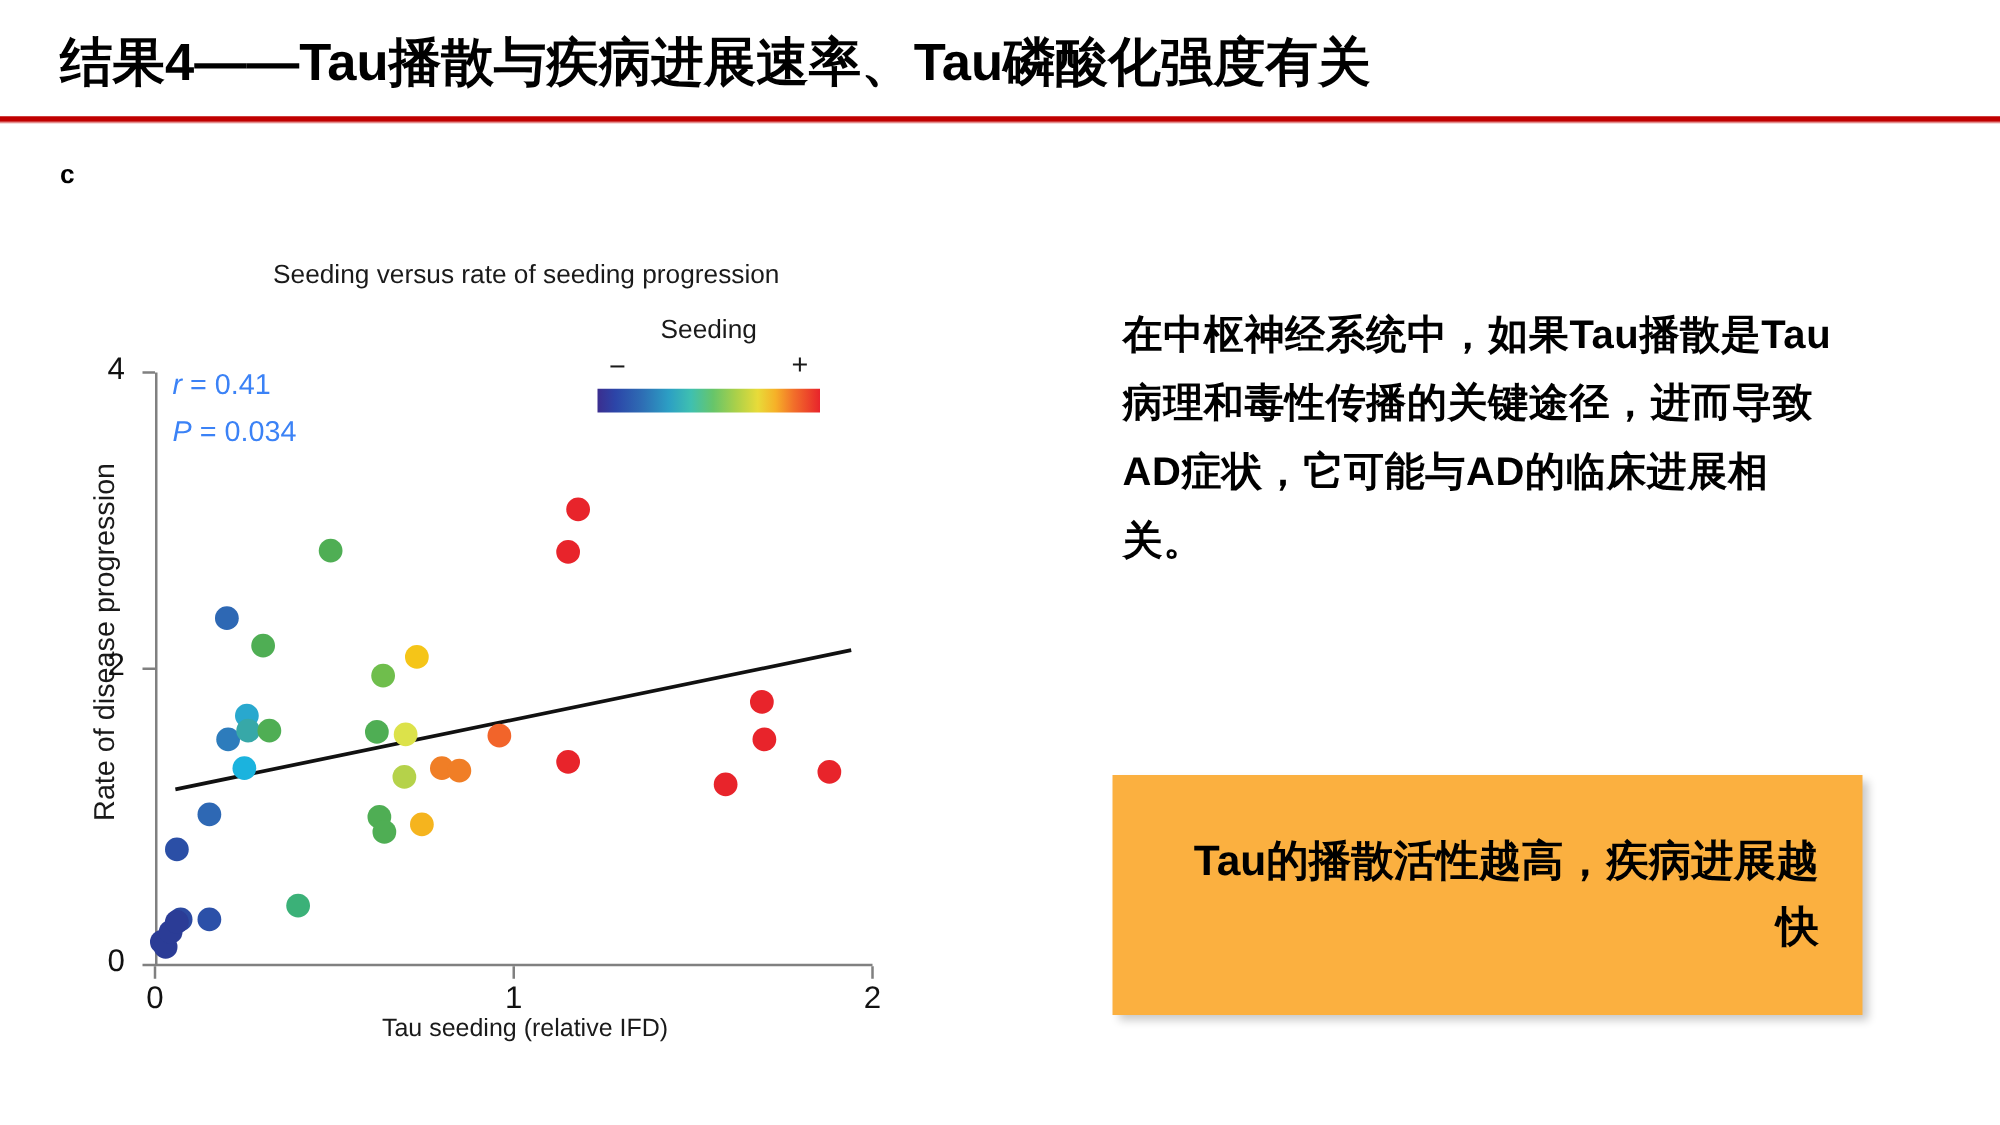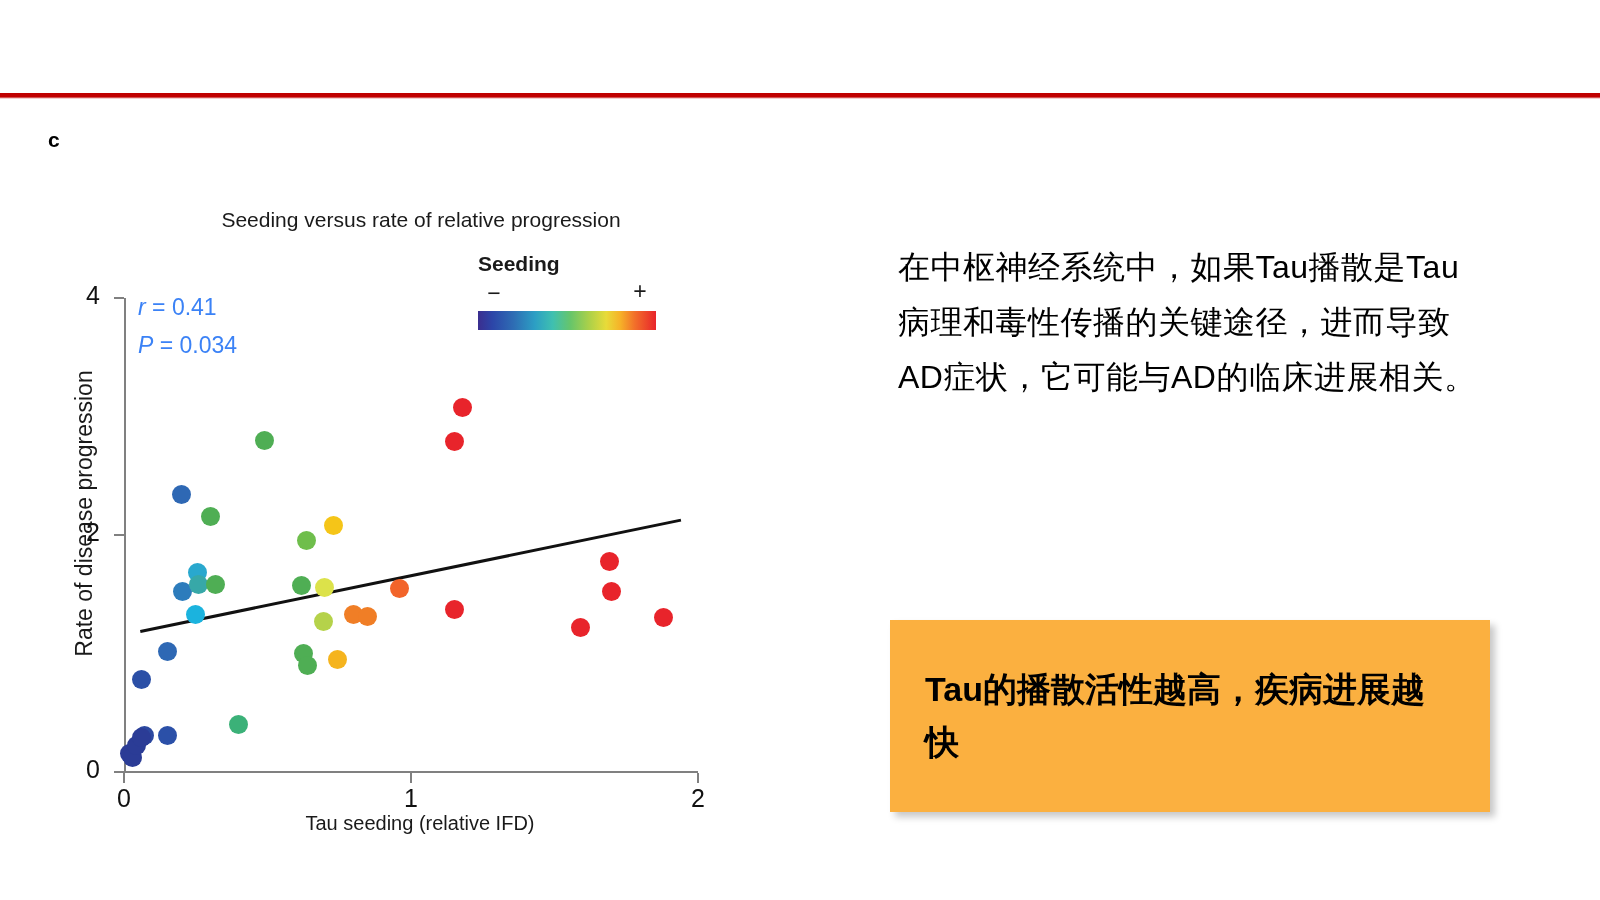--- a/index.html
+++ b/index.html
@@ -34,22 +34,22 @@
   .fig{position:absolute;left:0;top:100px;width:860px;height:800px;}
 
   .fig-title{
     position:absolute;left:186px;top:108px;width:470px;
     text-align:center;font-size:21px;color:#1a1a1a;white-space:nowrap;
   }
 
   
   .legend{position:absolute;left:478px;top:152px;width:178px;}
   .legend-title{
-    position:absolute;left:0;top:0;width:178px;text-align:left;
-    font-size:21px;color:#1a1a1a;font-weight:bold;
+    position:absolute;left:0;top:0;width:178px;text-align:center;
+    font-size:21px;color:#1a1a1a;
   }
   .legend-minus{
     position:absolute;left:-4px;top:30px;width:40px;text-align:center;
     font-size:23px;color:#1a1a1a;line-height:1;
   }
   .legend-plus{
     position:absolute;left:142px;top:28px;width:40px;text-align:center;
     font-size:23px;color:#1a1a1a;line-height:1;
   }
   .legend-bar{
@@ -101,48 +101,49 @@
     margin-left:-9.5px;margin-top:-9.5px;
   }
   .trendline{
     position:absolute;height:0;border-top:3px solid #111;
     transform-origin:0 0;
   }
 
   
   .body-text{
     position:absolute;left:898px;top:240px;width:580px;
-    font-size:32px;font-weight:normal;color:#000;line-height:1.72;
+    font-size:32px;font-weight:bold;color:#000;line-height:1.72;
     letter-spacing:.5px;
   }
   .callout{
     position:absolute;left:890px;top:620px;width:600px;height:192px;
     background:#FBB council;
   }
   .callout{
     background:#FBB040;
     box-shadow:5px 5px 7px rgba(0,0,0,.22);
     display:flex;align-items:center;justify-content:center;
   }
   .callout-text{
-    width:530px;text-align:left;
+    width:530px;text-align:right;
     font-size:34px;font-weight:bold;color:#000;line-height:1.55;
   }
 </style>
 </head>
 <body>
 
 <div id="slide">
 
+  <div class="slide-title">结果4——Tau播散与疾病进展速率、Tau磷酸化强度有关</div>
   <div class="title-rule"></div>
 
   <div class="fig">
     <div class="panel-letter" style="left:48px;top:28px;">c</div>
 
-    <div class="fig-title">Seeding versus rate of relative progression</div>
+    <div class="fig-title">Seeding versus rate of seeding progression</div>
 
     <div class="legend">
       <div class="legend-title">Seeding</div>
       <div class="legend-minus">−</div>
       <div class="legend-plus">+</div>
       <div class="legend-bar"></div>
     </div>
 
     <div class="axes" id="axes">
       <div class="y-axis"></div>

